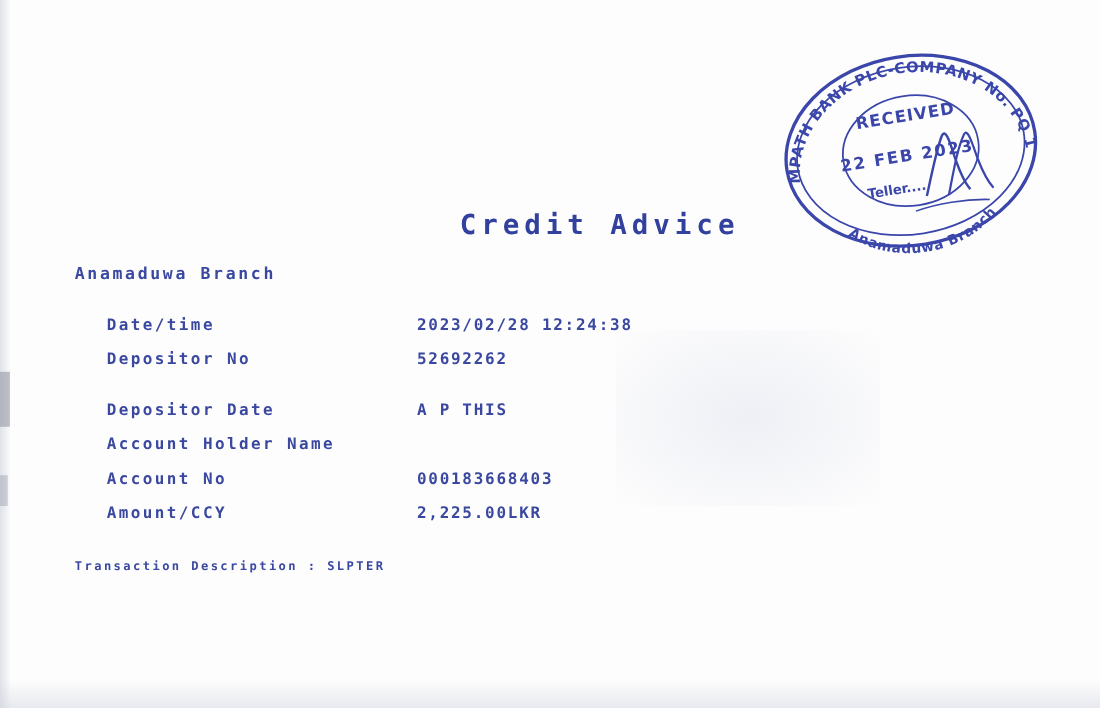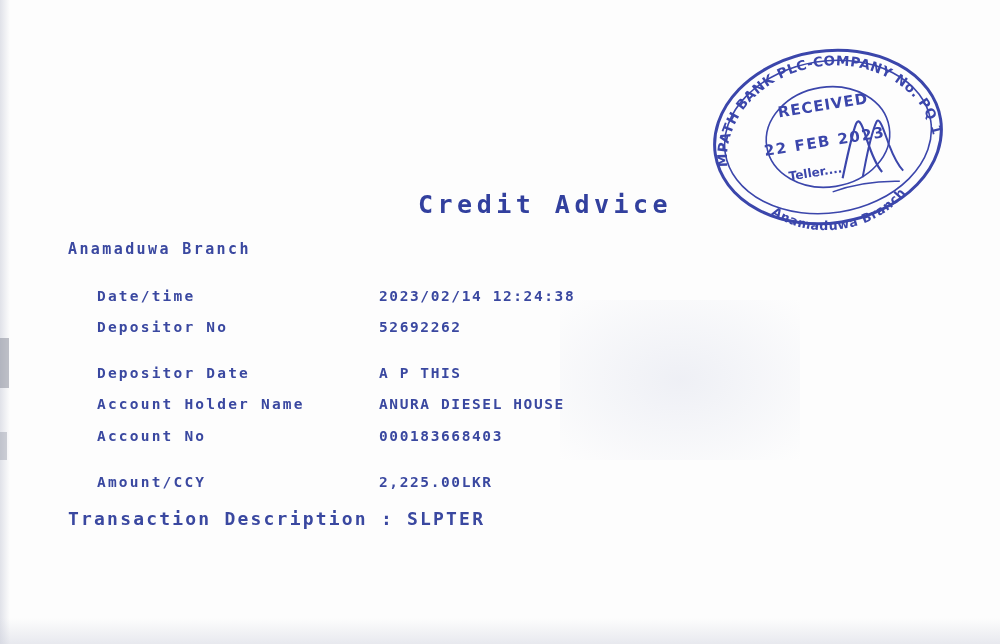--- a/index.html
+++ b/index.html
@@ -90,26 +90,26 @@
     left: 282px;
     top: 0;
     letter-spacing: 1.6px;
     white-space: nowrap;
   }
   .f1 { top: 288px; }
   .f2 { top: 319px; }
   .f3 { top: 365px; }
   .f4 { top: 396px; }
   .f5 { top: 428px; }
-  .f6 { top: 474px; text-align: right; }
+  .f6 { top: 459px; text-align: right; }
 
   .wideline {
     position: absolute;
     left: 68px;
-    font-size: 18px;
+    font-size: 11px;
     letter-spacing: 2.2px;
     font-weight: bold;
     color: #3a48a0;
     white-space: nowrap;
   }
   .w1 { top: 508px; }
   .w2 { top: 539px; }
 
   .footer-note {
     position: absolute;
@@ -144,33 +144,32 @@
   <div class="scan-mark-b"></div>
   <div class="smudge"></div>
   <div class="scan-bottom"></div>
 
   <div class="doc-title">Credit Advice</div>
 
   <div class="branch-line">Anamaduwa Branch</div>
 
   <div class="field f1">
     <span>Date/time</span>
-    <span class="val">2023/02/14 12:24:38</span>
+    <span class="val">2023/02/28 12:24:38</span>
   </div>
   <div class="field f2">
     <span>Depositor No</span>
     <span class="val">52692262</span>
   </div>
   <div class="field f3">
     <span>Depositor Date</span>
     <span class="val">A P THIS</span>
   </div>
   <div class="field f4">
     <span>Account Holder Name</span>
-    <span class="val">ANURA DIESEL HOUSE</span>
   </div>
   <div class="field f5">
     <span>Account No</span>
     <span class="val">000183668403</span>
   </div>
   <div class="field f6">
     <span>Amount/CCY</span>
     <span class="val">2,225.00LKR</span>
   </div>
 

